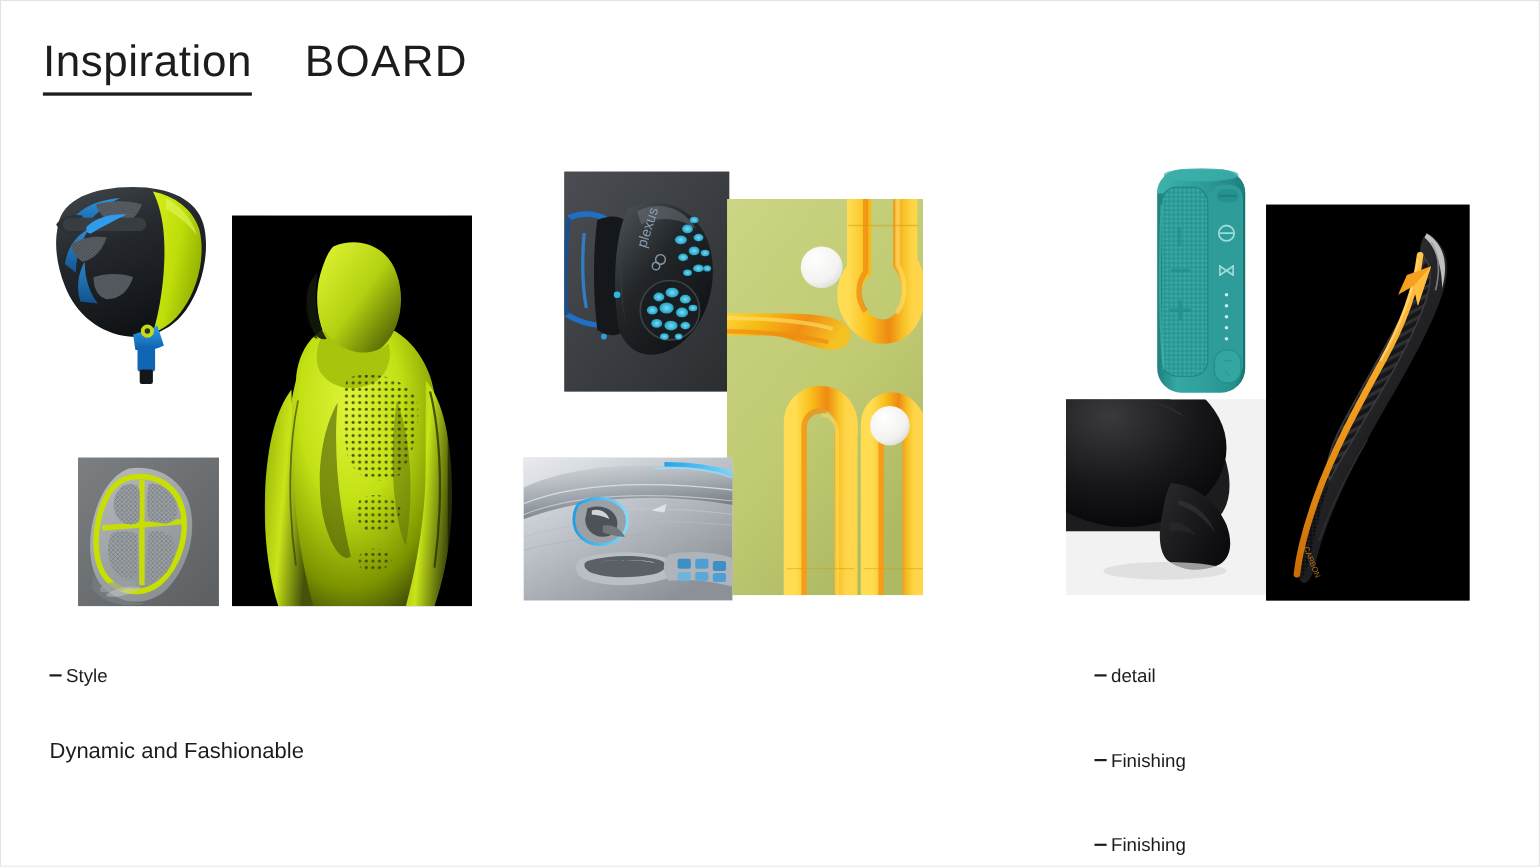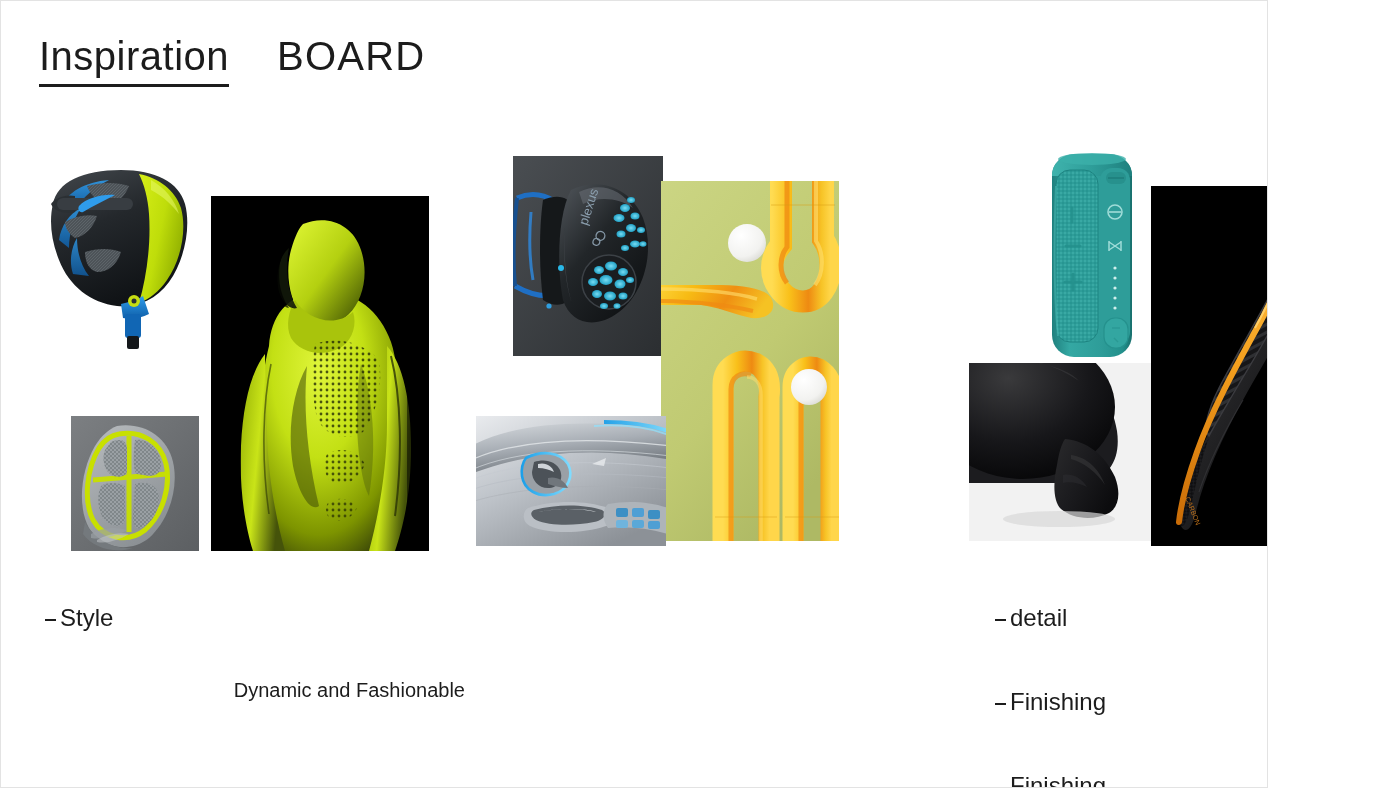--- a/index.html
+++ b/index.html
@@ -8,27 +8,26 @@
     padding: 0;
     background: #ffffff;
   }
   body {
     font-family: "Liberation Sans", sans-serif;
     -webkit-font-smoothing: antialiased;
   }
 
   .slide {
     position: relative;
-    width: 1268px;
+    width: 1400px;
     height: 788px;
     background: #ffffff;
     box-sizing: border-box;
     border: 1px solid #e3e3e3;
     overflow: hidden;
-    text-align: right;
   }
 
   
   .title-block {
     position: absolute;
     left: 38px;
     top: 34px;
     display: flex;
     align-items: baseline;
   }
@@ -76,21 +75,21 @@
     width: 420px;
   }
   .cap-1 { left: 44px;  top: 605px; }
   .cap-2 { left: 486px; top: 605px; }
   .cap-3 { left: 994px; top: 605px; }
 
   .cap-line {
     display: flex;
     align-items: baseline;
     color: #1c1c1c;
-    font-size: 24px;
+    font-size: 17px;
     line-height: 1;
   }
   .cap-dash {
     display: inline-block;
     width: 11px;
     height: 2.5px;
     background: #1c1c1c;
     margin-right: 4px;
     position: relative;
     top: -5px;

